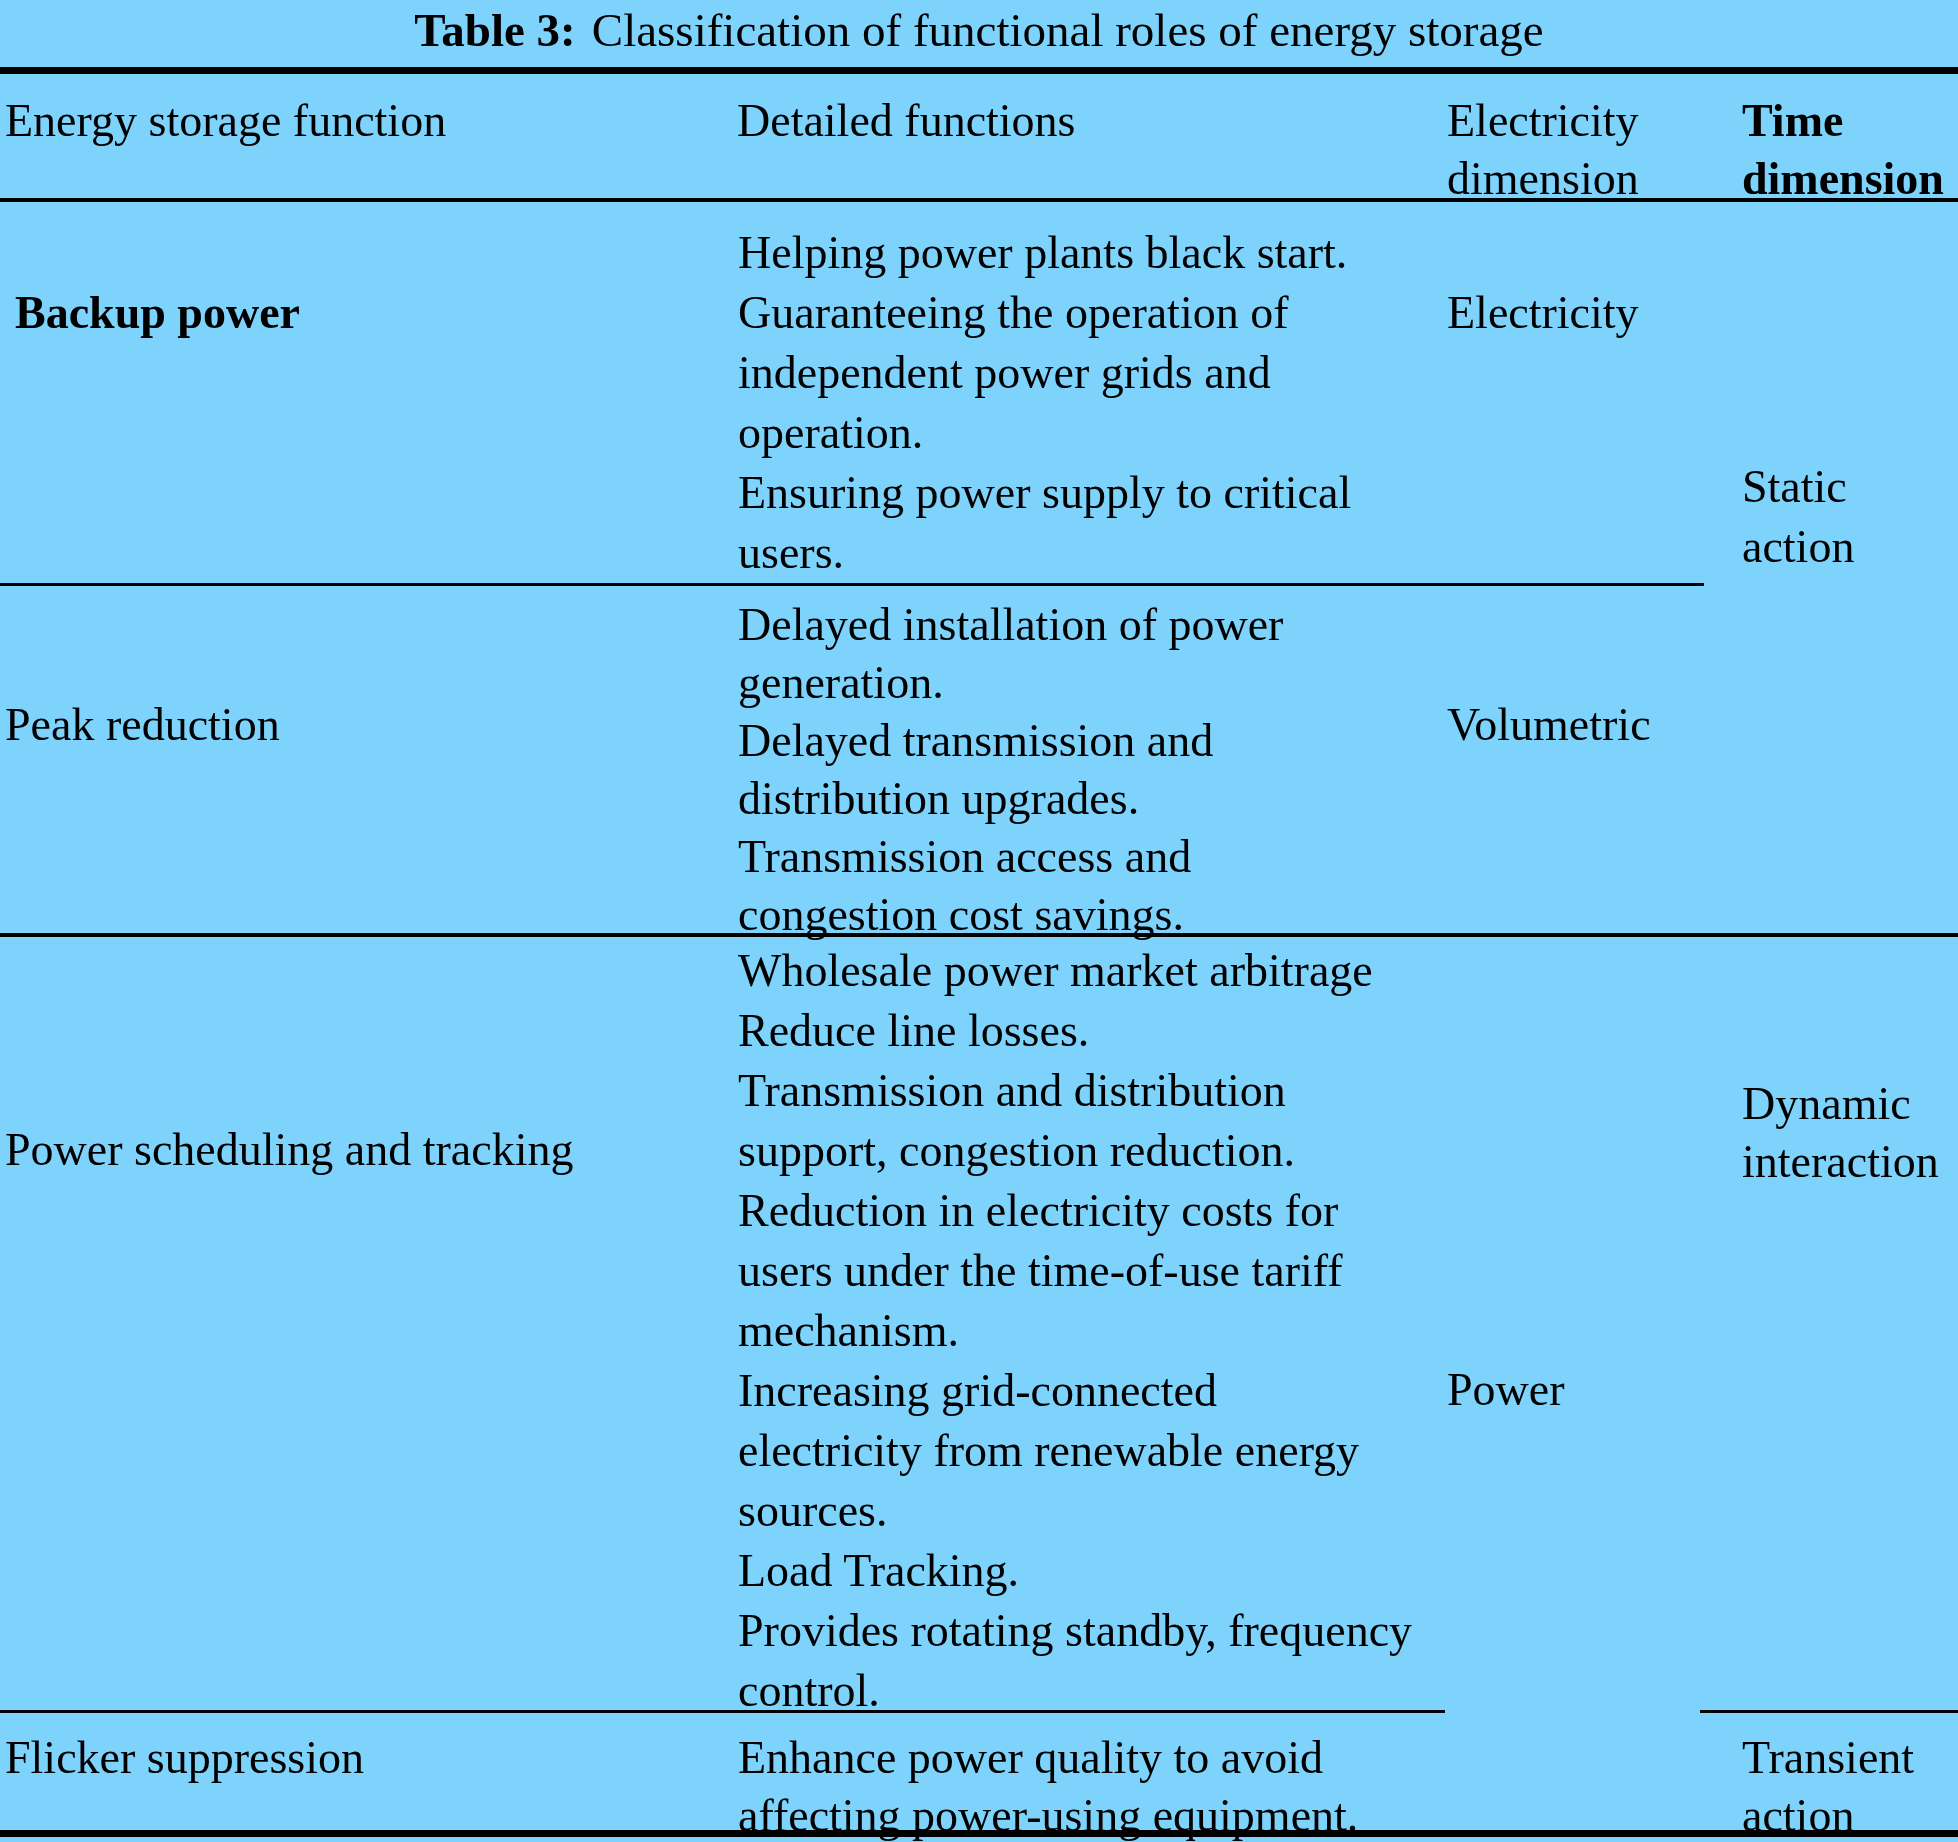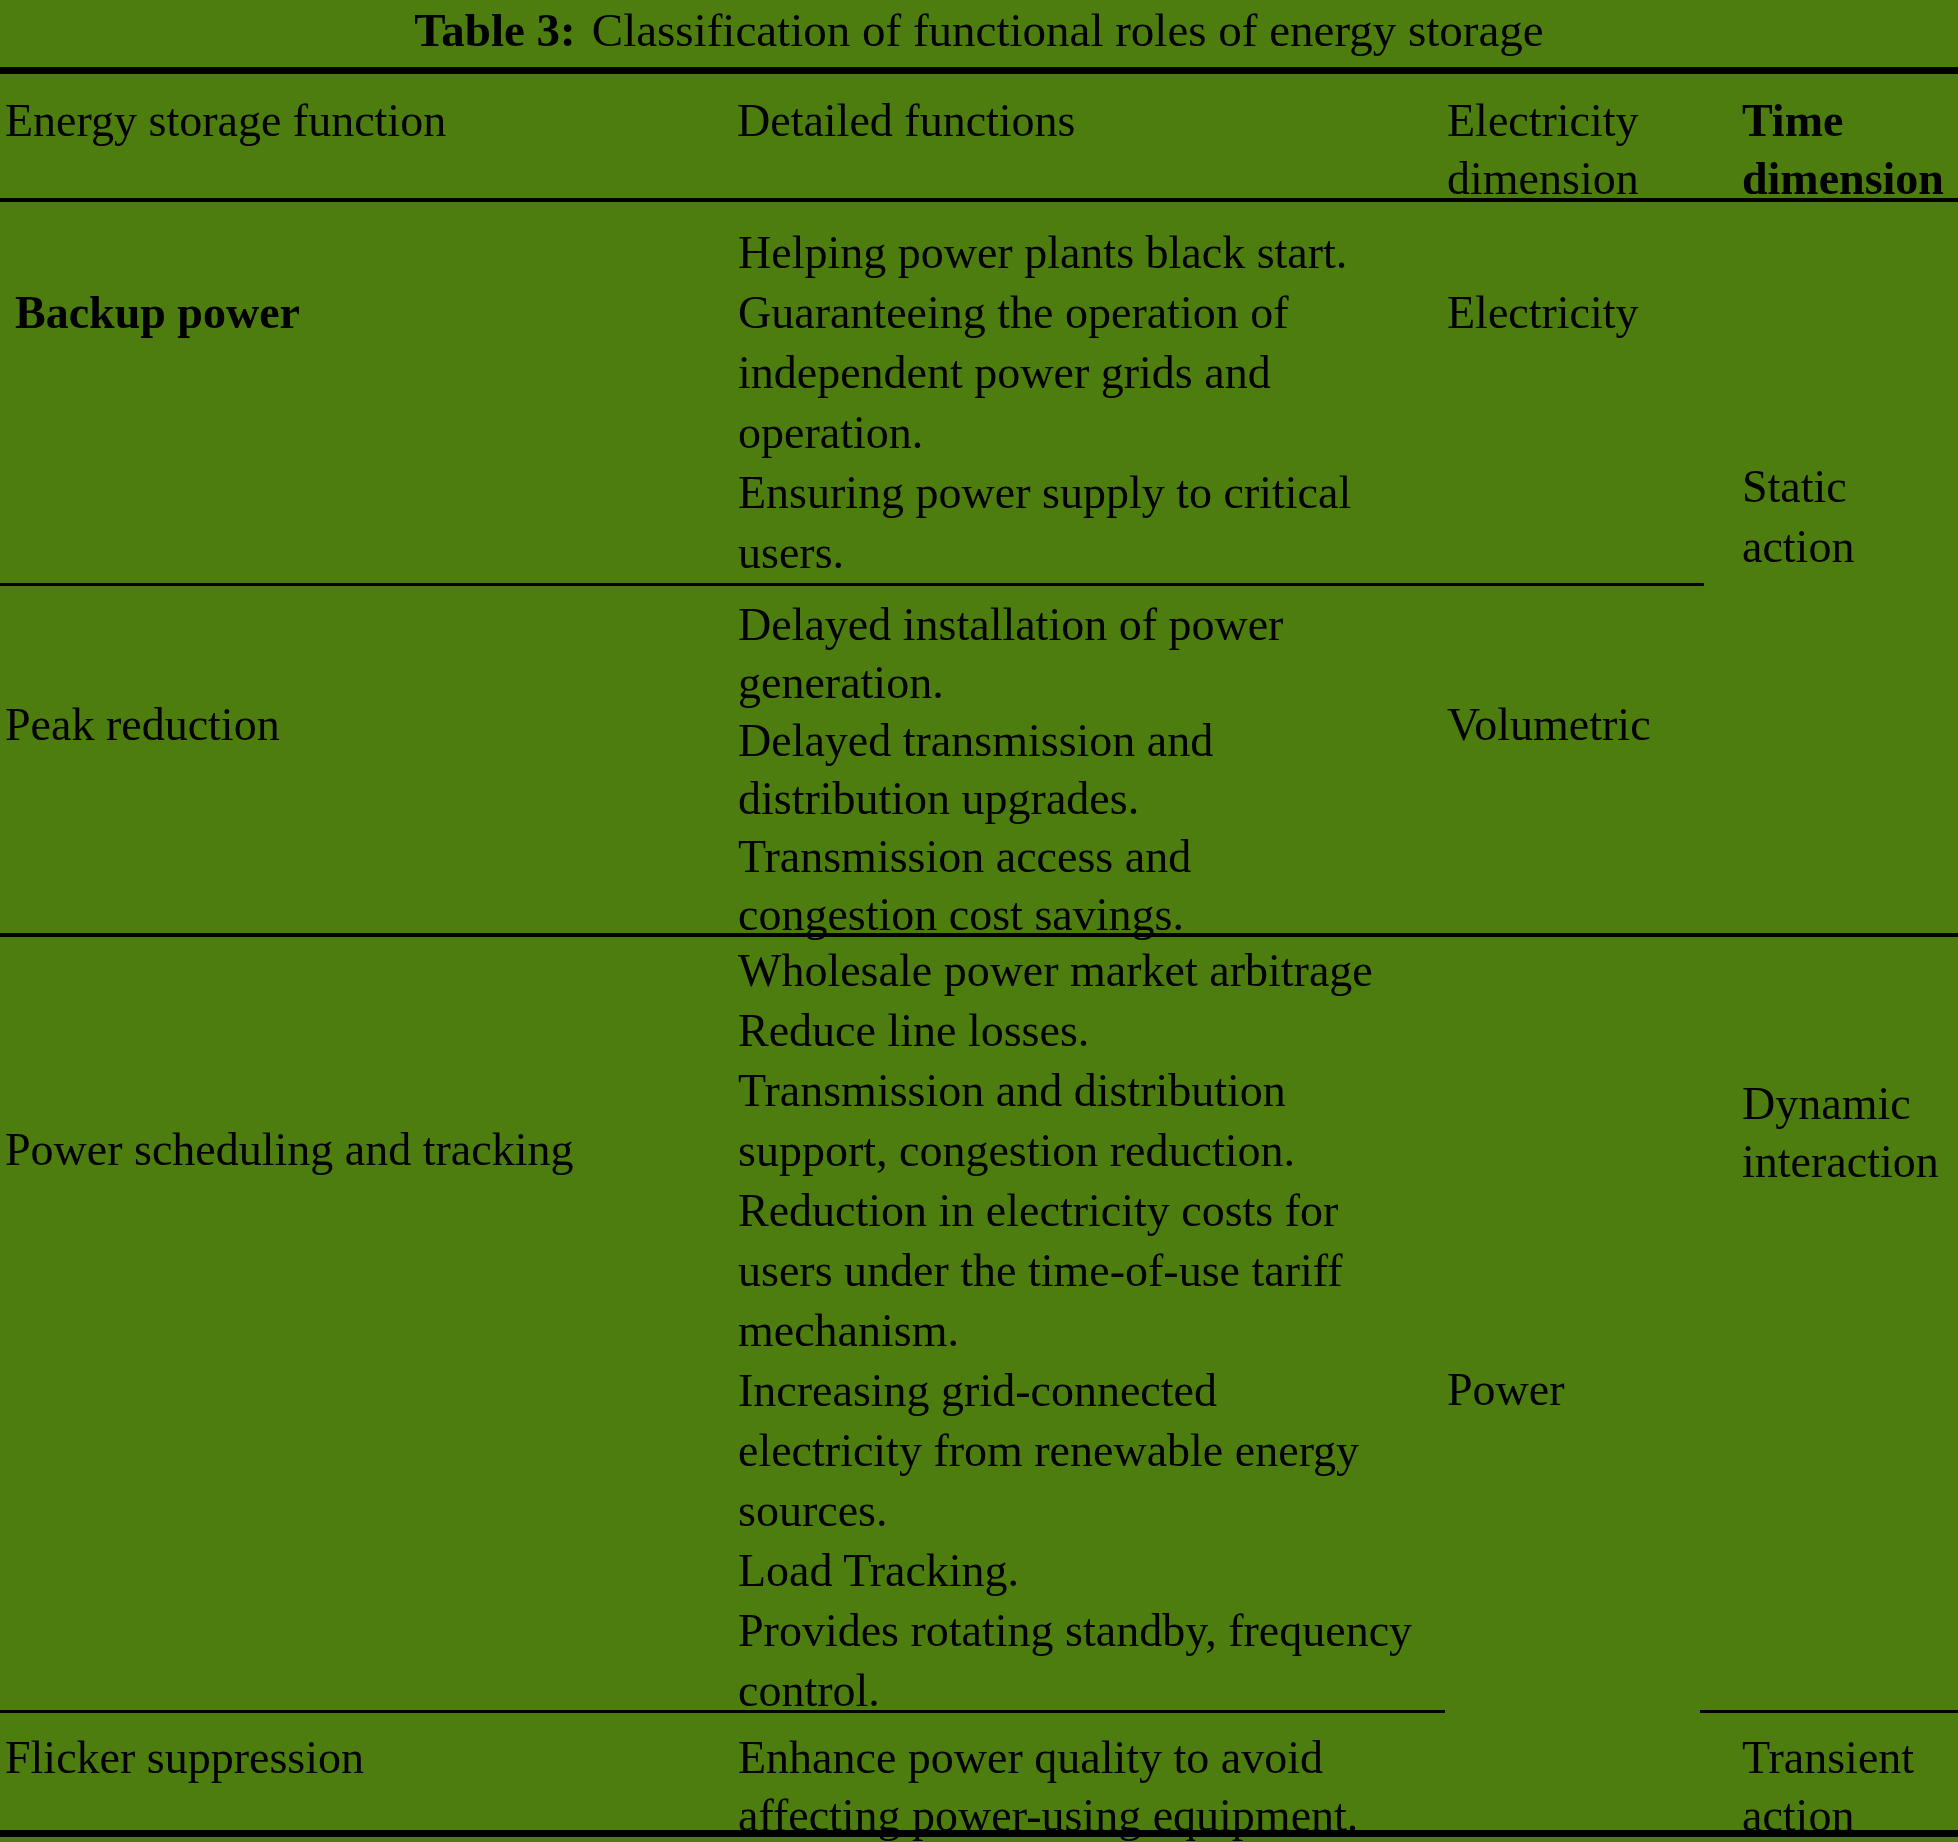--- a/index.html
+++ b/index.html
@@ -1,20 +1,20 @@
 <!DOCTYPE html>
 <html><head>
 <meta charset="utf-8">
 <style>
   html, body { margin: 0; padding: 0; background: #ffffff; }
   .page {
     position: relative;
     width: 1958px;
     height: 1842px;
-    background: #4d7c0f;
+    background: #7dd3fc;
     color: #000000;
     font-family: "Liberation Serif", "DejaVu Serif", serif;
     font-size: 46px;
     overflow: hidden;
   }
   .caption {
     position: absolute;
     left: 0; top: 2px; width: 100%;
     text-align: center;
     font-size: 47px;

